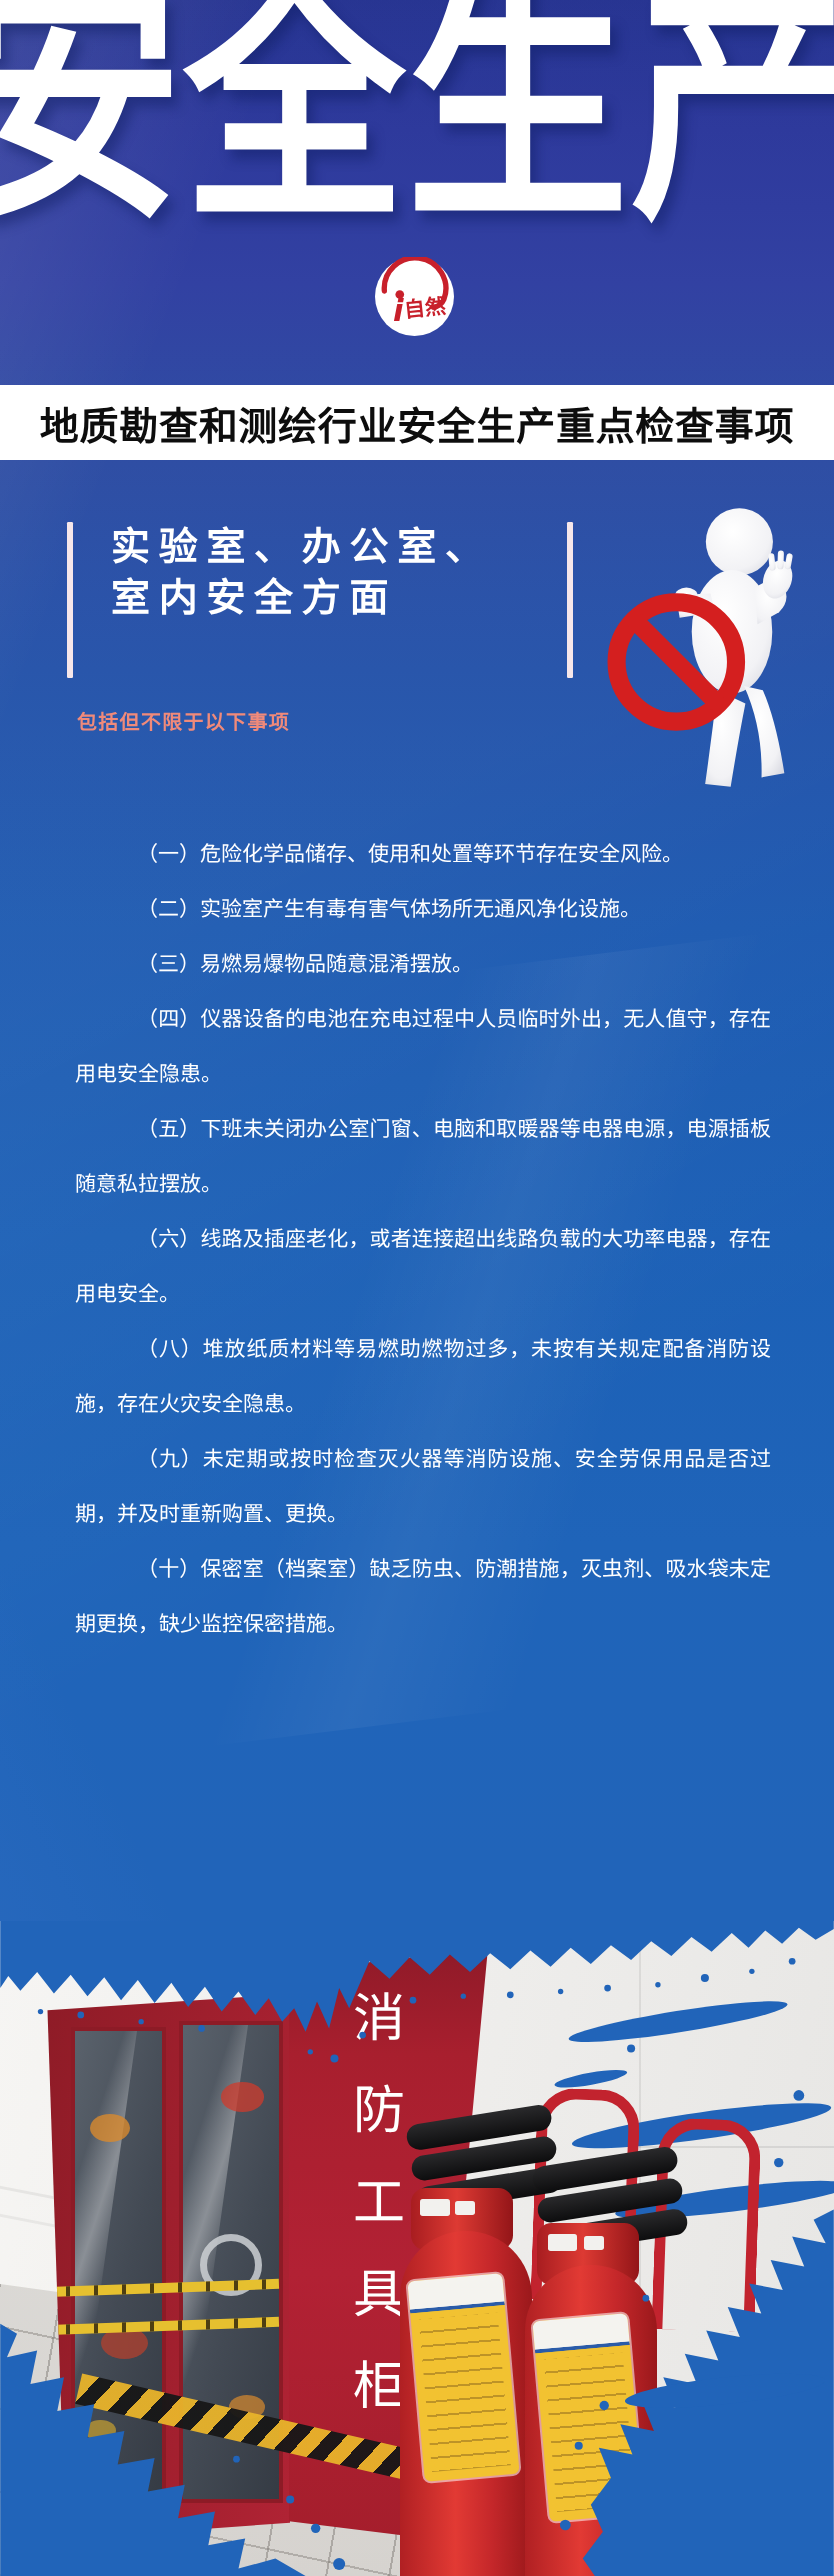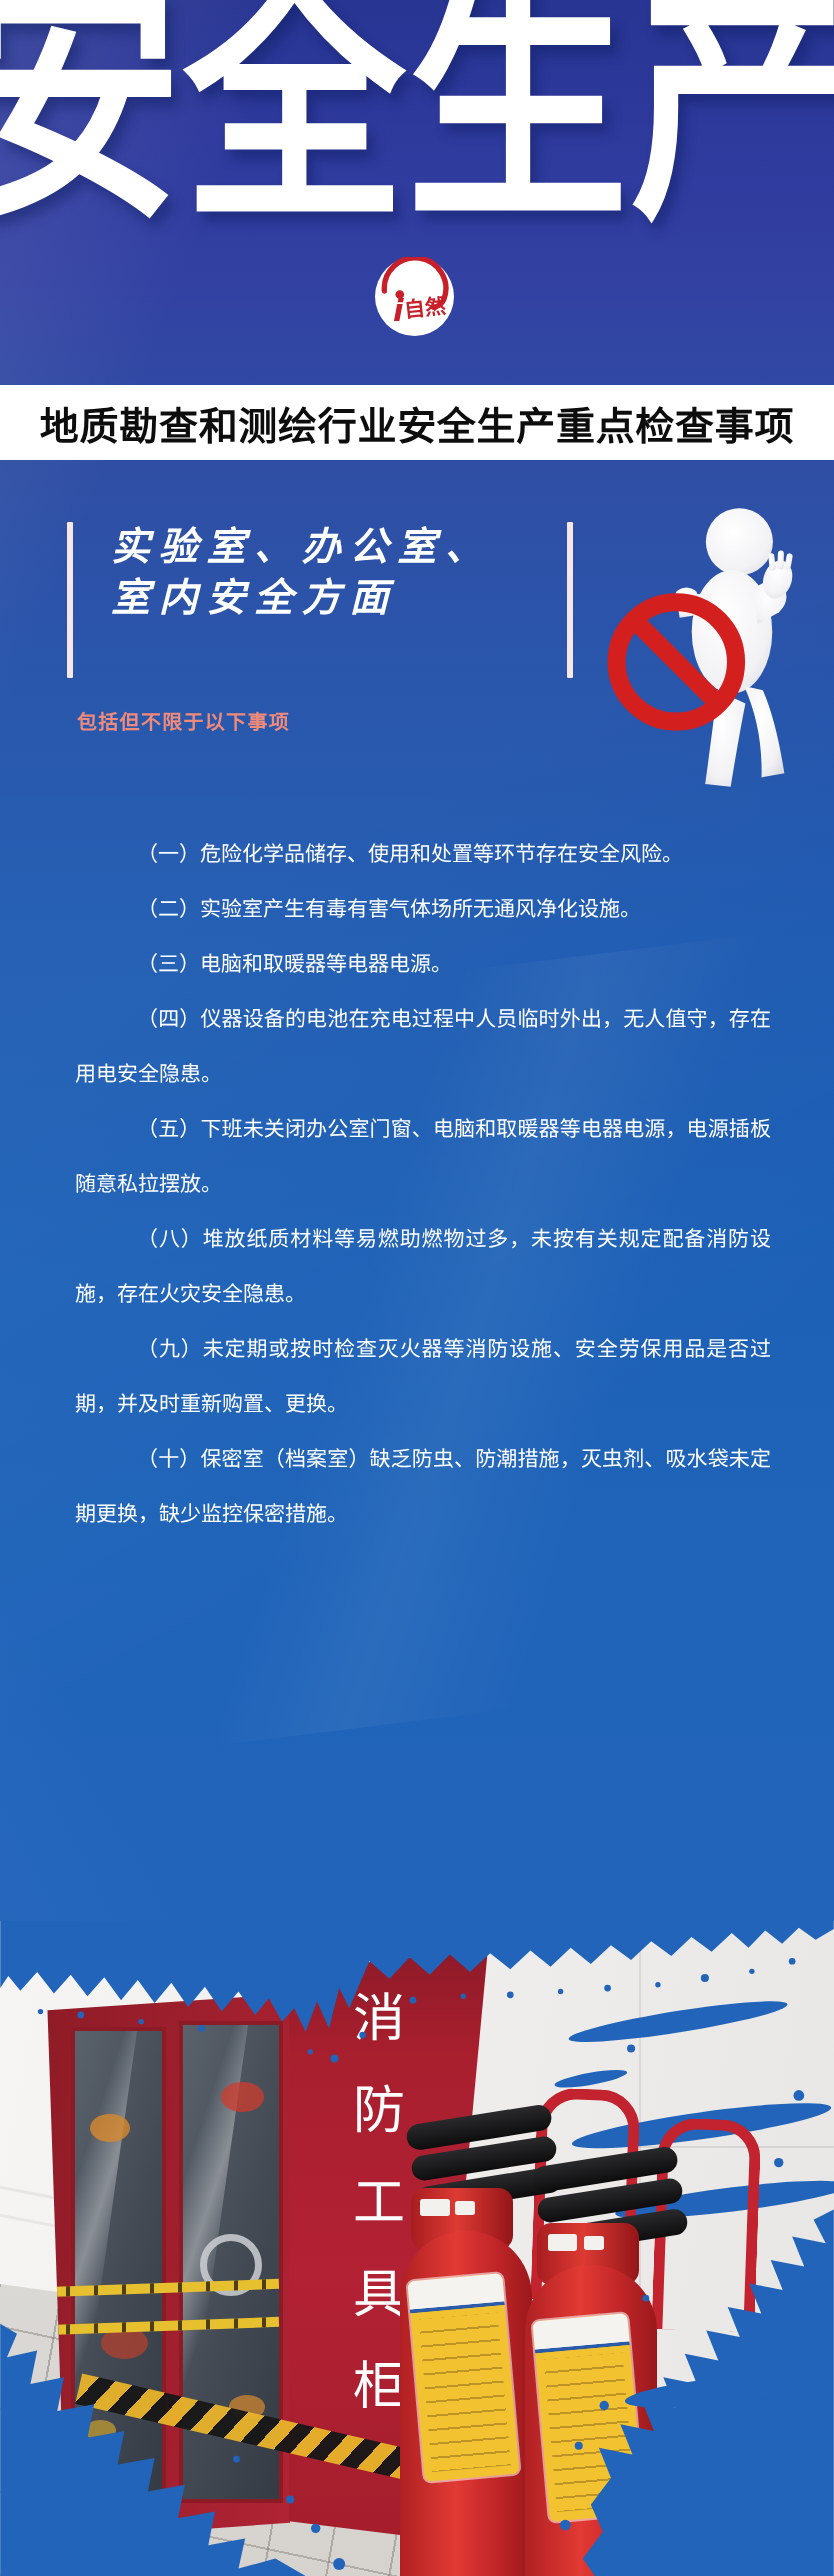--- a/index.html
+++ b/index.html
@@ -26,21 +26,21 @@
 
   
   .logo{position:absolute;left:375px;top:257px;width:79px;height:79px;}
 
   
   .banner{position:absolute;left:0;top:385px;width:834px;height:75px;background:#ffffff;
     display:flex;align-items:center;justify-content:center;}
   .banner-text{font-size:39px;font-weight:bold;color:#0d0d0d;letter-spacing:0.7px;text-align:right;}
 
   
-  .section{position:absolute;left:0;top:517px;width:834px;height:168px;font-style:italic;}
+  .section{position:absolute;left:0;top:517px;width:834px;height:168px;}
   .vbar{position:absolute;top:5.4px;width:6px;height:156px;background:#f7e7ea;border-radius:1.3px;}
   .vbar.l{left:67px}.vbar.r{left:567px}
   .sec-lines{position:absolute;left:111px;top:4px;color:#ffffff;
     font-family:"DejaVu Serif",serif;font-weight:bold;font-size:39px;line-height:51px;letter-spacing:8.7px;}
 
   .note{position:absolute;left:77px;top:706px;font-size:20px;font-weight:bold;
     color:#f08a7a;letter-spacing:1.3px;}
 
   
   .items{position:absolute;left:75px;top:827px;width:696px;color:#ffffff;
@@ -179,23 +179,24 @@
         <line x1="83" y1="188" x2="207" y2="312" stroke-width="27"></line>
       </g>
     </svg>
   </div>
 
   <div class="note">包括但不限于以下事项</div>
 
   <div class="items">
     <p>（一）危险化学品储存、使用和处置等环节存在安全风险。</p>
     <p>（二）实验室产生有毒有害气体场所无通风净化设施。</p>
-    <p>（三）电脑和取暖器等电器电源。</p>
+    <p>（三）易燃易爆物品随意混淆摆放。</p>
     <p>（四）仪器设备的电池在充电过程中人员临时外出，无人值守，存在用电安全隐患。</p>
     <p>（五）下班未关闭办公室门窗、电脑和取暖器等电器电源，电源插板随意私拉摆放。</p>
+    <p>（六）线路及插座老化，或者连接超出线路负载的大功率电器，存在用电安全。</p>
     <p>（八）堆放纸质材料等易燃助燃物过多，未按有关规定配备消防设施，存在火灾安全隐患。</p>
     <p>（九）未定期或按时检查灭火器等消防设施、安全劳保用品是否过期，并及时重新购置、更换。</p>
     <p>（十）保密室（档案室）缺乏防虫、防潮措施，灭虫剂、吸水袋未定期更换，缺少监控保密措施。</p>
   </div>
 
   <div class="photo">
     <div class="wall"></div>
     <div class="seam-v"></div>
     <div class="seam-h"></div>
     <div class="seam-d1"></div>

